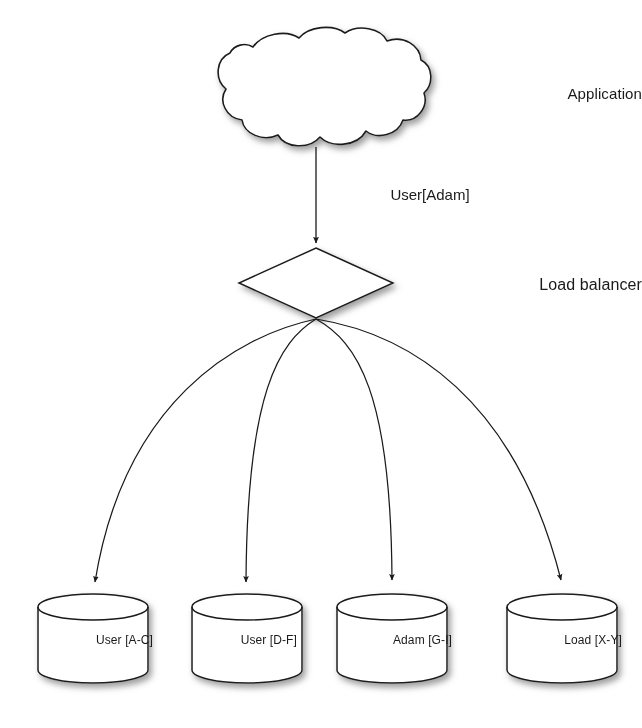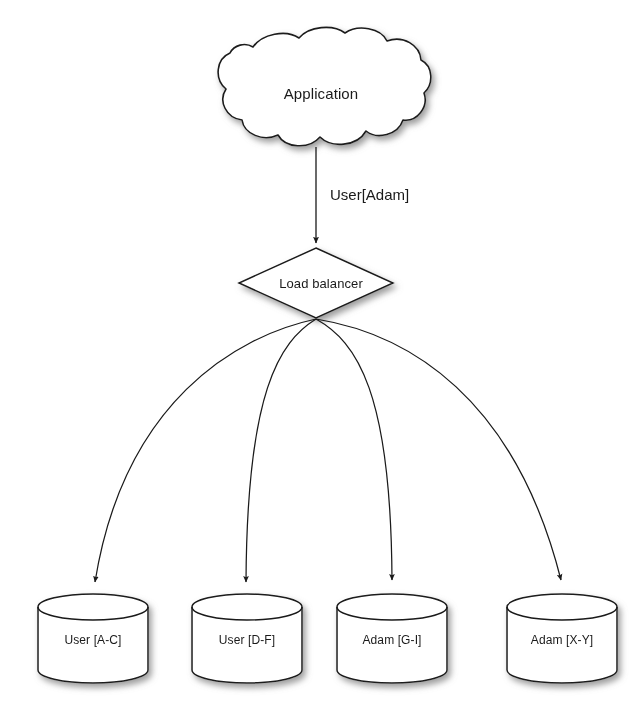--- a/index.html
+++ b/index.html
@@ -24,54 +24,54 @@
     position: absolute;
     top: 0;
     left: 0;
     width: 642px;
     height: 728px;
   }
   .node-label {
     position: absolute;
     color: #1a1a1a;
     font-family: "Liberation Sans", sans-serif;
-    text-align: center;
+    text-align: right;
     white-space: nowrap;
     pointer-events: none;
     user-select: none;
   }
   .cloud-label {
     font-size: 15px;
     left: 0;
     width: 642px;
     top: 85px;
     letter-spacing: 0.1px;
   }
   .diamond-label {
-    font-size: 13px;
+    font-size: 16px;
     left: 0;
     width: 642px;
     top: 276px;
     letter-spacing: 0.1px;
   }
   .edge-label {
     font-size: 15px;
     left: 330px;
     top: 186px;
-    text-align: left;
+    text-align: center;
     width: 200px;
   }
   .db-label {
     font-size: 12px;
     top: 633px;
     width: 120px;
     letter-spacing: 0.1px;
   }
   .db-label-0 { left: 33px; }
-  .db-label-1 { left: 187px; }
+  .db-label-1 { left: 177px; }
   .db-label-2 { left: 332px; }
   .db-label-3 { left: 502px; }
 </style>
 </head>
 <body>
 
 <div id="diagram-canvas">
 
   <svg id="diagram-svg" viewBox="0 0 642 728" xmlns="http://www.w3.org/2000/svg">
     <defs>
@@ -151,15 +151,15 @@
   <div class="node-label edge-label">User[Adam]</div>
 
   <div class="node-label diamond-label">Load balancer</div>
 
   <div class="node-label db-label db-label-0">User [A-C]</div>
 
   <div class="node-label db-label db-label-1">User [D-F]</div>
 
   <div class="node-label db-label db-label-2">Adam [G-I]</div>
 
-  <div class="node-label db-label db-label-3">Adam [X-Y]</div>
+  <div class="node-label db-label db-label-3">Load [X-Y]</div>
 
 </div>
 
 </body></html>

